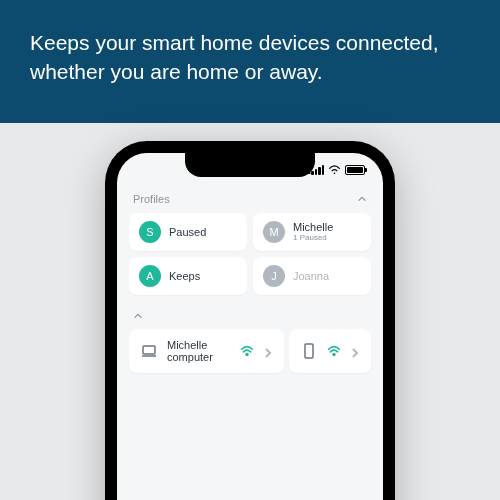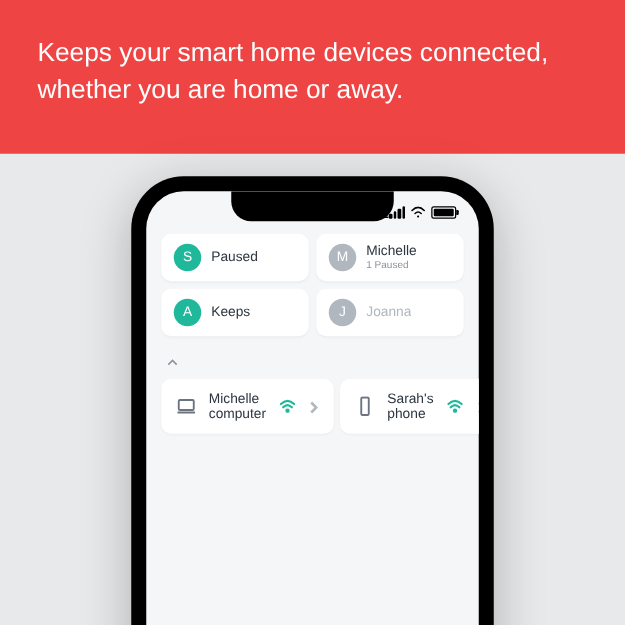--- a/index.html
+++ b/index.html
@@ -4,21 +4,21 @@
   <style>
     * { margin: 0; padding: 0; box-sizing: border-box; }
     body {
       width: 500px;
       height: 500px;
       font-family: -apple-system, BlinkMacSystemFont, 'Segoe UI', sans-serif;
       background: #e8e9eb;
       overflow: hidden;
     }
     .hero-banner {
-      background: #ef4444;
+      background: #0c4a6e;
       color: #ffffff;
       padding: 28px 30px 36px 30px;
       font-size: 21px;
       line-height: 1.4;
       font-weight: 400;
     }
     .phone-area {
       display: flex;
       justify-content: center;
       padding-top: 18px;
@@ -232,20 +232,28 @@
               <circle cx="8" cy="10" r="1" fill="#000"></circle>
             </svg>
           <div class="battery">
               <div class="battery-fill"></div>
             </div>
         </div>
       </div>
 
       <div class="content">
 
+        <div class="section-header">
+          <span>Profiles</span>
+          <span class="chevron-up">
+            <svg viewBox="0 0 12 12">
+                <path d="M2 8 L6 4 L10 8" fill="none" stroke-width="1.5"></path>
+              </svg>
+          </span>
+        </div>
 
         <div class="profiles-grid">
           <div class="profile-card">
             <div class="avatar green">S</div>
             <div class="profile-info">
               <span class="profile-name">Paused</span>
             </div>
           </div>
           <div class="profile-card">
             <div class="avatar gray">M</div>
@@ -289,35 +297,20 @@
                   <path d="M2 6 Q8 0 14 6 M4 9 Q8 5 12 9" stroke-linecap="round"></path>
                   <circle cx="8" cy="12" r="1" fill="#1fb89a"></circle>
                 </svg></span>
             <span class="chevron-right"><svg viewBox="0 0 8 12">
                   <path d="M2 2 L6 6 L2 10"></path>
                 </svg></span>
           </div>
           <div class="device-row">
             <span class="device-icon">
               <svg viewBox="0 0 16 16">
-                  <rect x="5" y="1" width="6" height="14" rx="1"></rect>
-                </svg>
-            </span>
-            <span class="device-name">Sarah's phone</span>
-            <span class="wifi-icon"><svg viewBox="0 0 16 16">
-                  <path d="M2 6 Q8 0 14 6 M4 9 Q8 5 12 9" stroke-linecap="round"></path>
-                  <circle cx="8" cy="12" r="1" fill="#1fb89a"></circle>
-                </svg></span>
-            <span class="chevron-right"><svg viewBox="0 0 8 12">
-                  <path d="M2 2 L6 6 L2 10"></path>
-                </svg></span>
-          </div>
-          <div class="device-row">
-            <span class="device-icon">
-              <svg viewBox="0 0 16 16">
                   <rect x="4" y="1" width="8" height="14" rx="1"></rect>
                 </svg>
             </span>
             <span class="wifi-icon"><svg viewBox="0 0 16 16">
                   <path d="M2 6 Q8 0 14 6 M4 9 Q8 5 12 9" stroke-linecap="round"></path>
                   <circle cx="8" cy="12" r="1" fill="#1fb89a"></circle>
                 </svg></span>
             <span class="chevron-right"><svg viewBox="0 0 8 12">
                   <path d="M2 2 L6 6 L2 10"></path>
                 </svg></span>

